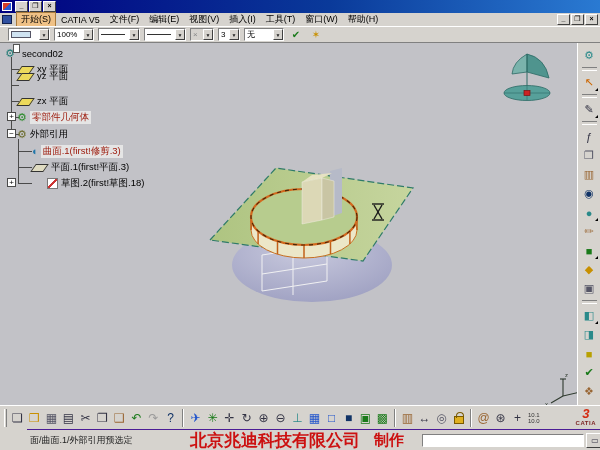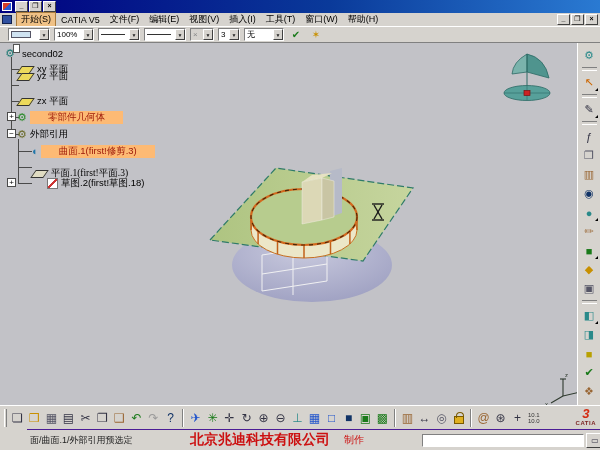--- a/index.html
+++ b/index.html
@@ -42,21 +42,21 @@
   
   .main{position:absolute;top:43px;left:0;width:600px;height:362px;}
   .viewport{position:absolute;left:0;top:0;width:577px;height:362px;background:#c2c2c7;}
   .viewport svg{position:absolute;left:0;top:0;}
   
   .tree{position:absolute;left:3px;top:0;font-size:9.5px;color:#000;width:230px;height:200px;}
   .tree-row{position:absolute;height:15px;display:flex;align-items:center;white-space:nowrap;gap:3px;}
   .tline{position:absolute;background:#4a4a4a;}
   .expander{position:absolute;width:9px;height:9px;background:#fff;border:1px solid #4a4a4a;
     font-size:8px;line-height:7px;text-align:center;color:#000;z-index:2;}
-  .hl{background:#fdba74;color:#9b1607;padding:0 18px;}
+  .hl{background:#e5e5e5;color:#9b1607;padding:0 2px;}
   .plane-ico{width:13px;height:8px;background:#ecd95c;border:1px solid #333;transform:skewX(-35deg);margin:0 2px;}
   .plane-ico.gray{background:#e0dcc2;}
   .gear{font-size:11px;line-height:11px;}
   .g-teal{color:#1e7a74;} .g-green{color:#2a8a2a;} .g-olive{color:#6a6a2a;}
   .surf-ico{color:#2277aa;font-size:11px;line-height:11px;font-weight:bold;}
   .sketch-ico{width:11px;height:11px;background:
      linear-gradient(135deg,transparent 42%,#c33 42%,#c33 56%,transparent 56%),#fff;
      border:1px solid #777;}
   .rootpage{position:absolute;left:8px;top:-2px;width:7px;height:9px;background:#fff;border:1px solid #555;}
   
@@ -78,22 +78,22 @@
   .lock-ico::before{content:"";position:absolute;top:-5px;left:1px;width:6px;height:5px;
     border:1.5px solid #7a5a00;border-bottom:none;border-radius:4px 4px 0 0;}
   .coords{font-size:6px;line-height:6px;color:#333;margin-left:2px;}
   .catia-logo{margin-left:auto;margin-right:4px;text-align:center;line-height:8px;}
   .catia-logo .mark{color:#d42a10;font-size:13px;font-weight:bold;font-style:italic;line-height:10px;display:block;}
   .catia-logo .brand{color:#7a1f1f;font-size:6px;font-weight:bold;letter-spacing:.5px;display:block;}
   
   .statusbar{position:absolute;top:429px;left:0;width:600px;height:21px;background:#d6d3ce;
     border-top:1px solid #4c1d95;display:flex;align-items:center;font-size:9px;padding:0 3px;margin-left:27px;}
   .status-left{width:160px;color:#222;white-space:nowrap;}
-  .company{color:#cc1111;font-weight:bold;font-size:14px;white-space:nowrap;}
-  .credit{color:#cc1111;font-weight:normal;font-size:10px;margin-left:14px;}
+  .company{color:#cc1111;font-weight:bold;font-size:17px;white-space:nowrap;}
+  .credit{color:#cc1111;font-weight:bold;font-size:15px;margin-left:14px;}
   .status-input{margin-left:auto;width:162px;height:13px;background:#fff;border:1px solid;
     border-color:#808080 #fff #fff #808080;font-size:8px;padding:0 2px;font-family:inherit;}
   .sbtn{width:18px;height:15px;background:#d6d3ce;border:1px solid;border-color:#fff #404040 #404040 #fff;
     font-size:8px;line-height:13px;text-align:center;margin-left:2px;color:#334;}
   .c-navy{color:#334;} .c-blue{color:#2255cc;} .c-gold{color:#c89000;} .c-green{color:#1a7a1a;}
   .c-gray{color:#9a9a9a;} .c-teal{color:#2a8a8a;} .c-brown{color:#996633;} .c-dkblue{color:#113366;}
   .c-purple{color:#556;} .c-orange{color:#cc6600;} .c-khaki{color:#b8a000;}
 </style>
 </head>
 <body>
@@ -277,21 +277,21 @@
         <span class="hl">零部件几何体</span>
       </div>
       <div class="tree-row" style="top:84px;left:14px;">
         <span class="gear g-olive">⚙</span>
         <span>外部引用</span>
       </div>
       <div class="tree-row" style="top:101px;left:28px;">
         <span class="surf-ico">◖</span>
         <span class="hl">曲面.1(first!修剪.3)</span>
       </div>
-      <div class="tree-row" style="top:123px;left:28px;font-family:Liberation Serif, serif;">
+      <div class="tree-row" style="top:117px;left:28px;">
         <span class="plane-ico gray"></span>
         <span>平面.1(first!平面.3)</span>
       </div>
       <div class="tree-row" style="top:133px;left:44px;">
         <span class="sketch-ico"></span>
         <span>草图.2(first!草图.18)</span>
       </div>
     </div>
   </div>
 

